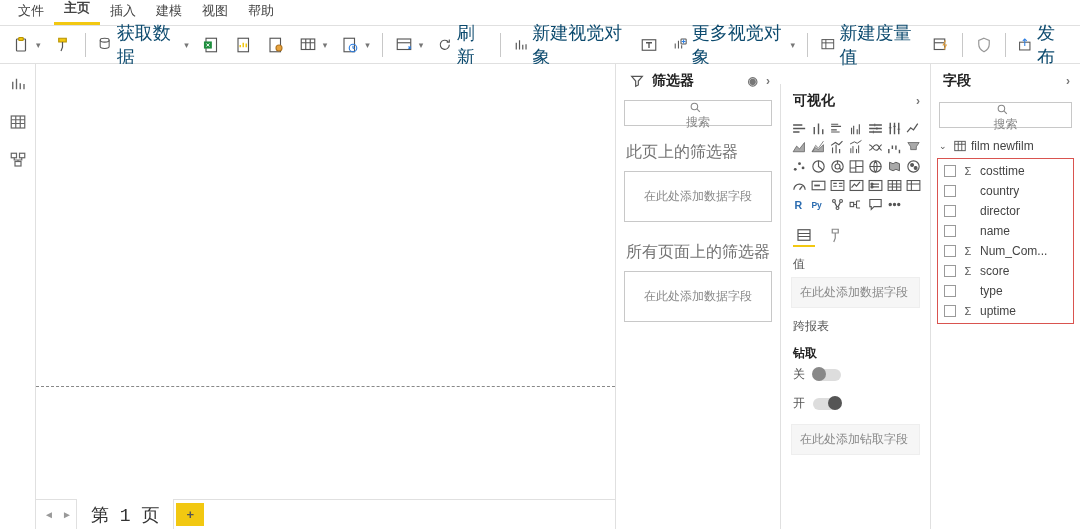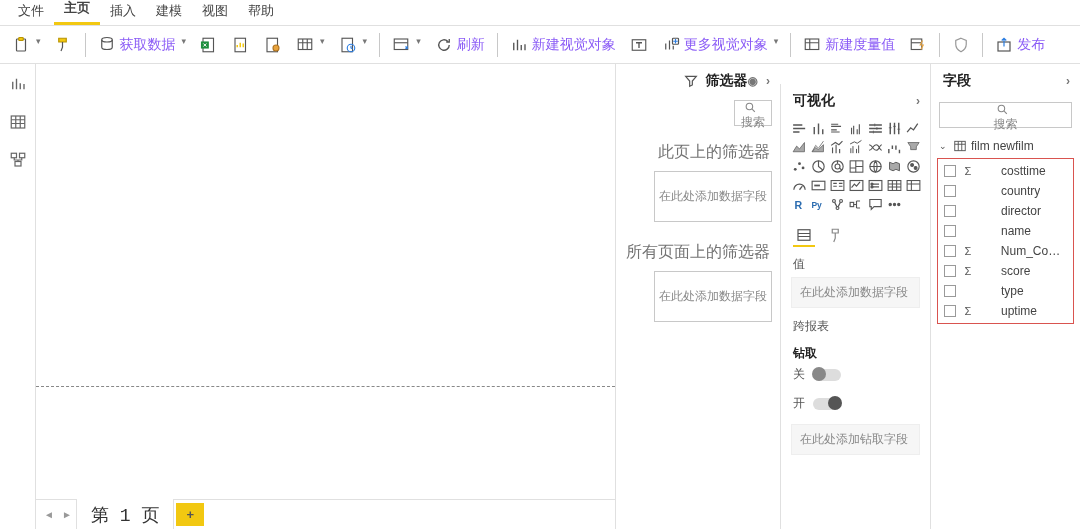--- a/index.html
+++ b/index.html
@@ -17,21 +17,21 @@
   html,body{margin:0;padding:0;height:529px;width:1080px;overflow:hidden;background:#fff;color:var(--text);font-size:13px;}
   body{display:flex;flex-direction:column;}
 
   
   .menubar{display:flex;align-items:flex-end;height:26px;padding:0 8px;border-bottom:1px solid var(--border);}
   .menubar .tab{padding:4px 10px 5px;font-size:13px;color:#444;cursor:pointer;}
   .menubar .tab.active{font-weight:600;border-bottom:3px solid var(--accent);}
 
   
   .ribbon{display:flex;align-items:center;height:38px;padding:0 6px;border-bottom:1px solid var(--border);gap:2px;background:#fff;}
-  .rb{display:flex;align-items:flex-start;gap:4px;padding:3px 6px;border-radius:2px;color:#8b5cf6;cursor:pointer;font-size:14px;}
+  .rb{display:flex;align-items:center;gap:4px;padding:3px 6px;border-radius:2px;color:#0c4a6e;cursor:pointer;font-size:18px;}
   .sep{width:1px;height:24px;background:var(--border-dark);margin:0 4px;}
   .ico{display:inline-flex;width:18px;height:18px;align-items:center;justify-content:center;color:var(--icon);}
   .caret::after{content:"▾";font-size:9px;color:#777;margin-left:2px;}
 
   
   .body{flex:1;display:flex;min-height:0;}
   .leftrail{width:36px;border-right:1px solid var(--border);display:flex;flex-direction:column;align-items:center;padding-top:10px;gap:18px;background:#fff;}
   .leftrail .rico{width:20px;height:20px;display:flex;align-items:center;justify-content:center;color:#666;cursor:pointer;}
 
   .canvas-wrap{flex:1;display:flex;flex-direction:column;min-width:0;}
@@ -41,21 +41,21 @@
   .pagebar{height:30px;border-top:1px solid var(--border);display:flex;align-items:center;padding:0 4px;background:#fff;}
   .pagebar .nav{width:18px;text-align:center;color:#999;font-size:10px;}
   .pagebar .ptab{padding:5px 14px;font-size:18px;border:1px solid var(--border);border-bottom:none;margin-top:-1px;background:#fff;border-top:2px solid transparent;font-family:Liberation Mono, monospace;}
   .pagebar .plus{width:28px;background:var(--accent);text-align:center;font-weight:bold;color:#555;padding:4px 0;margin-left:2px;cursor:pointer;}
 
   
   .panel{border-left:1px solid var(--border);display:flex;flex-direction:column;background:#fff;}
   .phead{display:flex;align-items:center;justify-content:space-between;padding:8px 10px 8px 12px;font-size:14px;font-weight:600;color:#222;}
   .phead .icons{display:flex;gap:8px;color:#777;font-size:12px;}
 
-  .filter-panel{width:165px;align-items:flex-end;}
+  .filter-panel{width:165px;}
   .filter-panel .search{margin:2px 8px 10px;}
   .searchbox{display:flex;align-items:center;border:1px solid var(--border-dark);height:26px;padding:0 6px;font-size:12px;color:#888;background:#fff;flex-direction:column;}
   .searchbox .sico{margin-right:6px;}
   .fsec{font-size:16px;color:#737373;padding:6px 10px 4px;}
   .dropzone{margin:4px 8px 14px;border:1px solid var(--border-dark);background:#fff;text-align:center;font-size:12px;color:#888;padding:16px 4px;}
 
   .viz-panel{width:150px;margin-top:20px;}
   .viz-grid{display:grid;grid-template-columns:repeat(7, 1fr);gap:2px;padding:2px 8px 6px 10px;}
   .viz-grid .v{width:17px;height:17px;display:flex;align-items:center;justify-content:center;cursor:pointer;}
   .viz-grid .v svg{width:17px;height:17px;}
@@ -71,21 +71,21 @@
   .sw.on .k{right:-1px;background:#555;}
 
   .fields-panel{width:150px;}
   .fields-panel .search{margin:4px 8px 8px;}
   .tbl-row{display:flex;align-items:center;gap:4px;font-size:12px;color:#444;padding:3px 8px;}
   .chev{font-size:9px;color:#555;width:10px;}
   .fields-box{border:1px solid #d9534f;margin:2px 6px;padding:2px 0;}
   .frow{display:flex;align-items:center;gap:6px;font-size:12px;color:#444;padding:3px 6px;}
   .cb{width:12px;height:12px;border:1px solid #9a9a9a;background:#fff;flex-shrink:0;}
   .sig{width:12px;font-size:11px;color:#555;text-align:center;}
-  .fname{overflow:hidden;text-overflow:ellipsis;white-space:nowrap;margin-left:21px;}
+  .fname{overflow:hidden;text-overflow:ellipsis;white-space:nowrap;}
 
   svg{display:block;}
 </style>
 </head>
 <body>
 
 <div class="menubar">
   <div class="tab">文件</div>
   <div class="tab active">主页</div>
   <div class="tab">插入</div>

